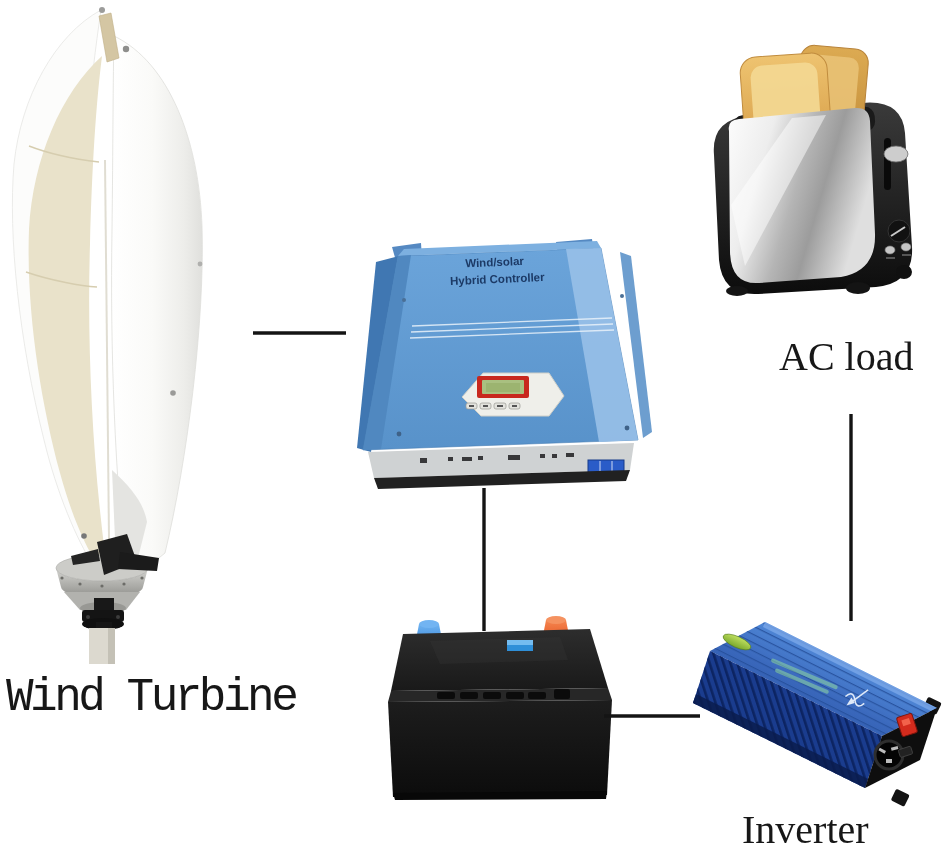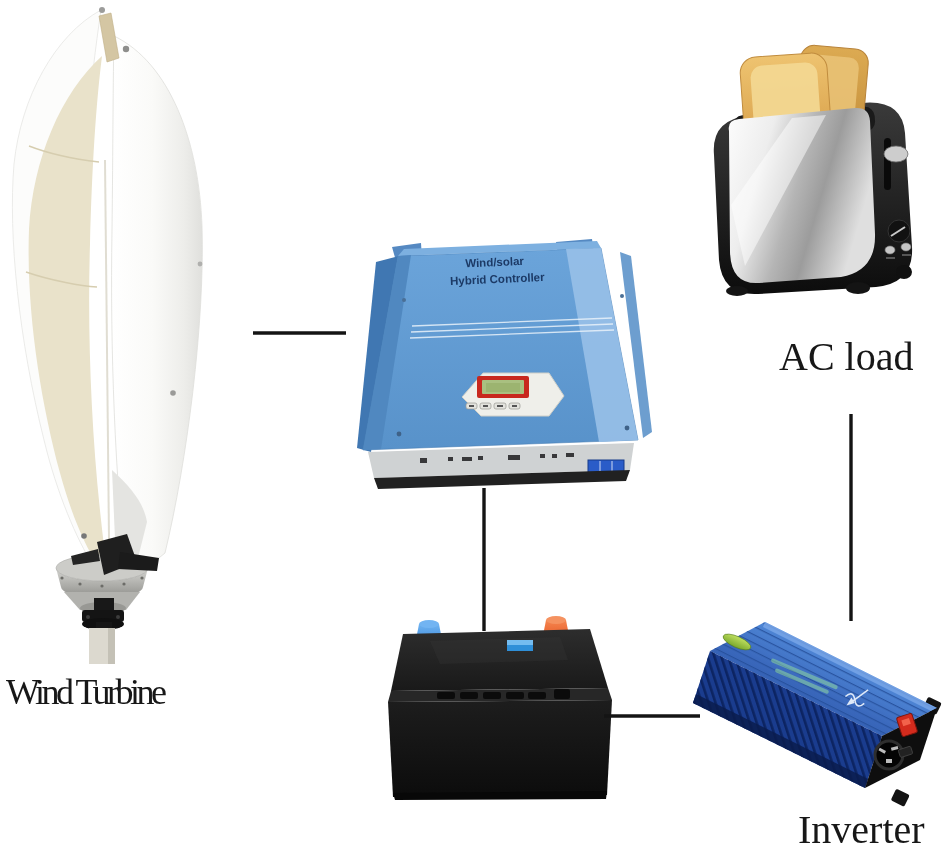--- a/index.html
+++ b/index.html
@@ -1,21 +1,21 @@
 <!DOCTYPE html>
 <html><head>
 <meta charset="utf-8">
 <style>
   html,body{margin:0;padding:0;background:#ffffff;}
   .canvas{position:relative;width:947px;height:858px;background:#ffffff;overflow:hidden;
           font-family:"Liberation Sans",sans-serif;}
   .scene{position:absolute;left:0;top:0;}
   .lbl{position:absolute;color:#171717;white-space:nowrap;line-height:1.1;}
   .serif{font-family:"Liberation Serif","DejaVu Serif",serif;font-size:40px;}
-  .mono{font-family:Liberation Serif, serif;font-size:36px;letter-spacing:-3.5px;}
+  .mono{font-family:Liberation Mono, monospace;font-size:46px;letter-spacing:-3.5px;}
 </style>
 </head>
 <body>
 
 <div class="canvas">
 
 <svg class="scene" width="947" height="858" viewBox="0 0 947 858">
   <defs>
     <linearGradient id="gBladeR" x1="0" y1="0" x2="1" y2="0">
       <stop offset="0" stop-color="#ffffff"></stop>
@@ -275,15 +275,15 @@
   <g stroke="#141414" stroke-width="3.4">
     <line x1="253" y1="333" x2="346" y2="333"></line>
     <line x1="484" y1="488" x2="484" y2="631"></line>
     <line x1="604" y1="716" x2="700" y2="716"></line>
     <line x1="851" y1="414" x2="851" y2="621"></line>
   </g>
 </svg>
 
 <div class="lbl mono" style="left:6px;top:673px;">Wind Turbine</div>
 <div class="lbl serif" style="left:779px;top:335px;">AC load</div>
-<div class="lbl serif" style="left:798px;top:808px;">Inverter</div>
+<div class="lbl serif" style="left:742px;top:808px;">Inverter</div>
 
 </div>
 
 </body></html>

